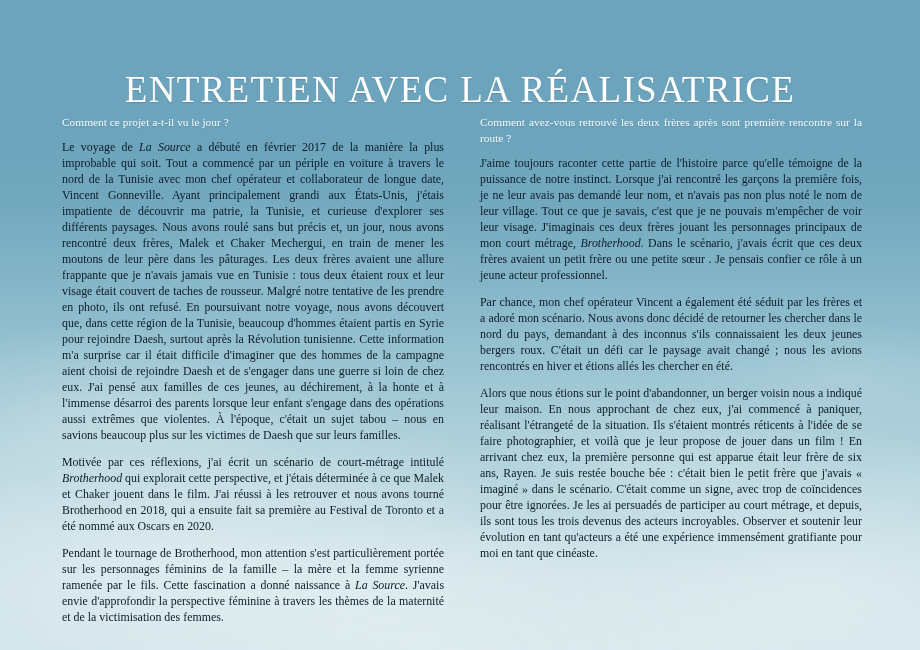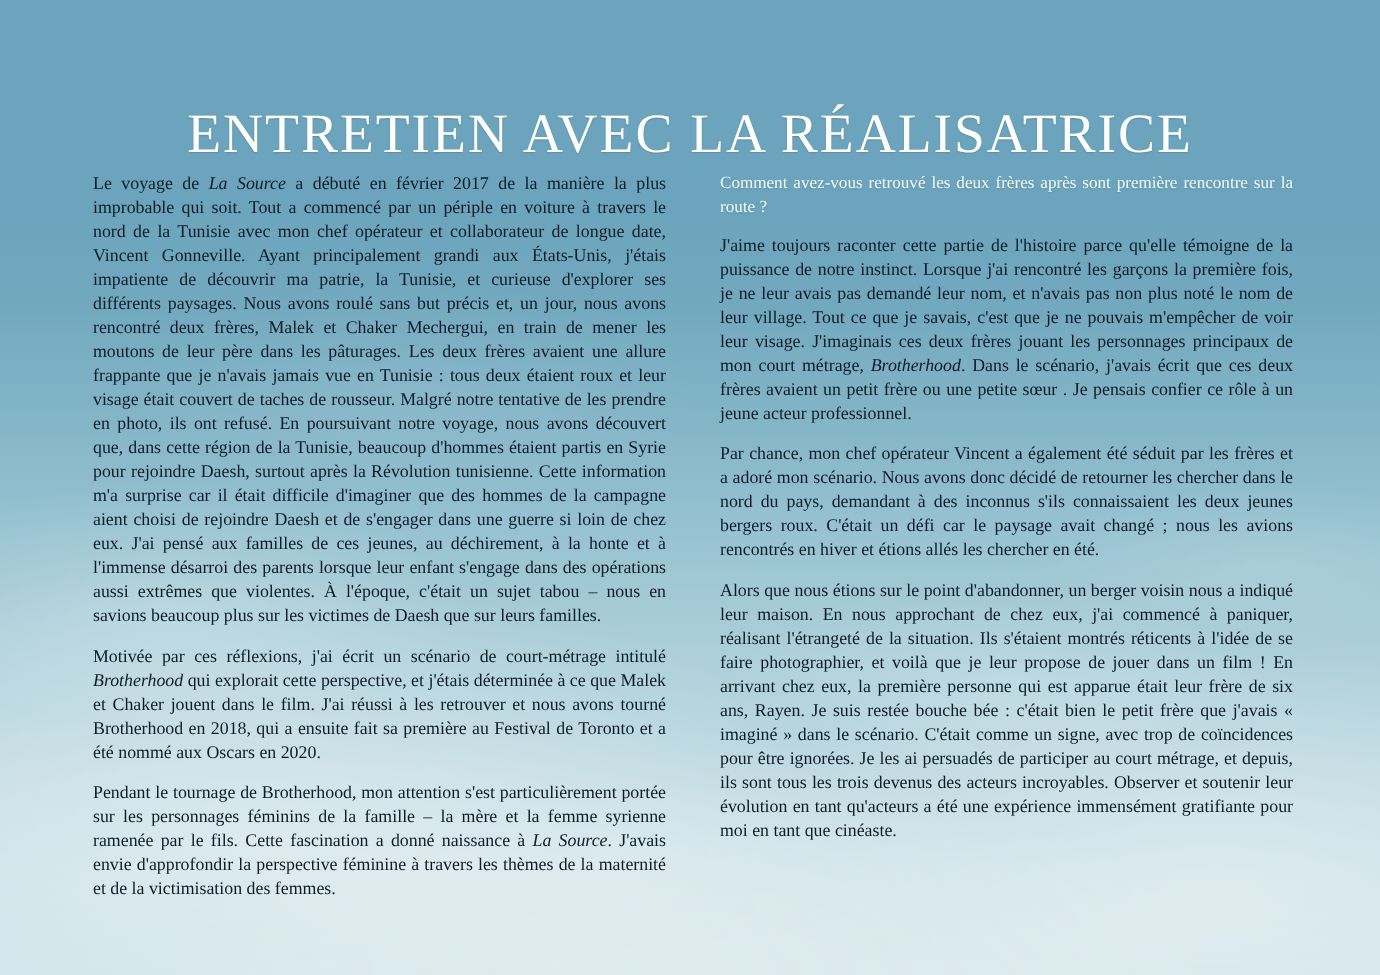--- a/index.html
+++ b/index.html
@@ -108,20 +108,21 @@
 </head>
 <body>
 
 <div id="page">
 
   <h1 id="title">ENTRETIEN AVEC LA RÉALISATRICE</h1>
 
   <div id="columns">
 
     <div class="column">
+      <p class="q">Comment ce projet a-t-il vu le jour ?</p>
       <div>
           <p class="p">Le voyage de <i>La Source</i> a débuté en février 2017 de la manière la plus improbable qui soit. Tout a commencé par un périple en voiture à travers le nord de la Tunisie avec mon chef opérateur et collaborateur de longue date, Vincent Gonneville. Ayant principalement grandi aux États-Unis, j'étais impatiente de découvrir ma patrie, la Tunisie, et curieuse d'explorer ses différents paysages. Nous avons roulé sans but précis et, un jour, nous avons rencontré deux frères, Malek et Chaker Mechergui, en train de mener les moutons de leur père dans les pâturages. Les deux frères avaient une allure frappante que je n'avais jamais vue en Tunisie : tous deux étaient roux et leur visage était couvert de taches de rousseur. Malgré notre tentative de les prendre en photo, ils ont refusé. En poursuivant notre voyage, nous avons découvert que, dans cette région de la Tunisie, beaucoup d'hommes étaient partis en Syrie pour rejoindre Daesh, surtout après la Révolution tunisienne. Cette information m'a surprise car il était difficile d'imaginer que des hommes de la campagne aient choisi de rejoindre Daesh et de s'engager dans une guerre si loin de chez eux. J'ai pensé aux familles de ces jeunes, au déchirement, à la honte et à l'immense désarroi des parents lorsque leur enfant s'engage dans des opérations aussi extrêmes que violentes. À l'époque, c'était un sujet tabou – nous en savions beaucoup plus sur les victimes de Daesh que sur leurs familles.</p>
           <p class="p">Motivée par ces réflexions, j'ai écrit un scénario de court-métrage intitulé <i>Brotherhood</i> qui explorait cette perspective, et j'étais déterminée à ce que Malek et Chaker jouent dans le film. J'ai réussi à les retrouver et nous avons tourné Brotherhood en 2018, qui a ensuite fait sa première au Festival de Toronto et a été nommé aux Oscars en 2020.</p>
           <p class="p">Pendant le tournage de Brotherhood, mon attention s'est particulièrement portée sur les personnages féminins de la famille – la mère et la femme syrienne ramenée par le fils. Cette fascination a donné naissance à <i>La Source</i>. J'avais envie d'approfondir la perspective féminine à travers les thèmes de la maternité et de la victimisation des femmes.</p>
         </div>
     </div>
 
     <div class="column">
       <p class="q">Comment avez-vous retrouvé les deux frères après sont première rencontre sur la route ?</p>
       <div>

